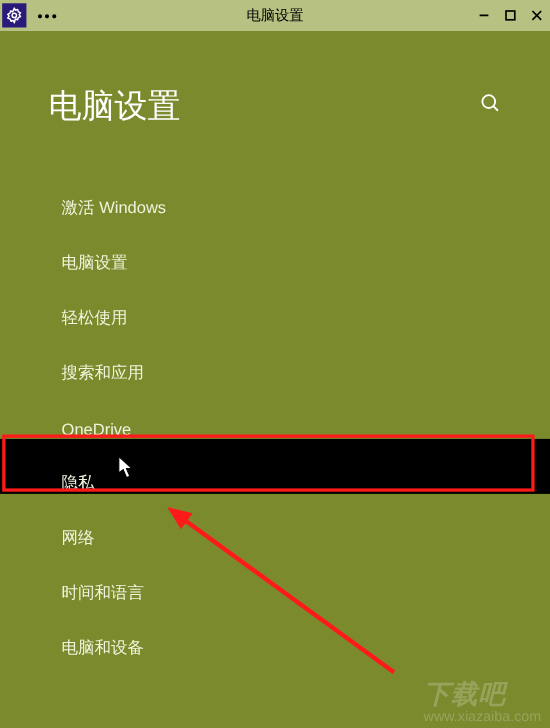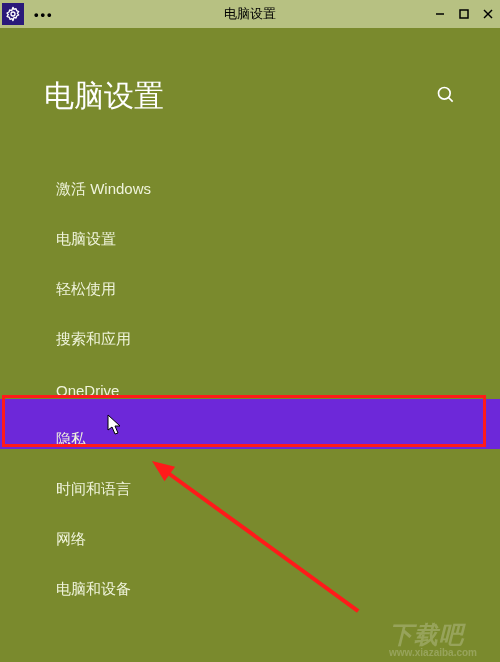--- a/index.html
+++ b/index.html
@@ -53,21 +53,21 @@
     height: 50px;
     display: flex;
     align-items: flex-end;
     padding-left: 56px;
     font-size: 15px;
     color: #f0f4dc;
     cursor: default;
     position: relative;
   }
   .menu .item.selected {
-    background: #6d28d9;
+    background: #000000;
   }
   .highlight-box {
     position: absolute;
     border: 3px solid #ff1a1a;
     pointer-events: none;
   }
   .cursor {
     position: absolute;
     width: 16px; height: 22px;
     pointer-events: none;
@@ -84,33 +84,33 @@
     width: 0; height: 0;
     border-right: 22px solid #ff1a1a;
     border-top: 9px solid transparent;
     border-bottom: 9px solid transparent;
     transform-origin: left center;
     pointer-events: none;
   }
 
   .watermark {
     position: absolute;
-    right: 23px; bottom: 4px;
+    right: 8px; bottom: 4px;
     font-size: 24px;
     font-style: italic;
     font-weight: bold;
     color: rgba(255,255,255,0.22);
     letter-spacing: 1px;
     pointer-events: none;
   }
   .watermark .sub {
     display: block;
-    font-size: 10px;
+    font-size: 13px;
     font-style: normal;
-    font-weight: bold;
+    font-weight: normal;
     text-align: right;
     letter-spacing: 0;
     margin-top: -4px;
   }
 </style>
 </head>
 <body>
 
 <div class="titlebar">
   <div class="app-icon">
@@ -165,24 +165,24 @@
     <div class="item">
         <span>搜索和应用</span>
       </div>
     <div class="item">
         <span>OneDrive</span>
       </div>
     <div class="item selected">
         <span>隐私</span>
       </div>
     <div class="item">
+        <span>网络</span>
+      </div>
+    <div class="item">
         <span>时间和语言</span>
-      </div>
-    <div class="item">
-        <span>网络</span>
       </div>
     <div class="item">
         <span>电脑和设备</span>
       </div>
   </div>
 
   <div class="highlight-box" style="left:2px; top:367px; width:484px; height:52px;"></div>
 
   <svg class="cursor" style="left:107px; top:386px;" viewBox="0 0 16 22">
     <path d="M1 1 L1 16 L5 13 L8 20 L11 19 L8 12 L13 12 Z" fill="#fff" stroke="#000" stroke-width="1"></path>

